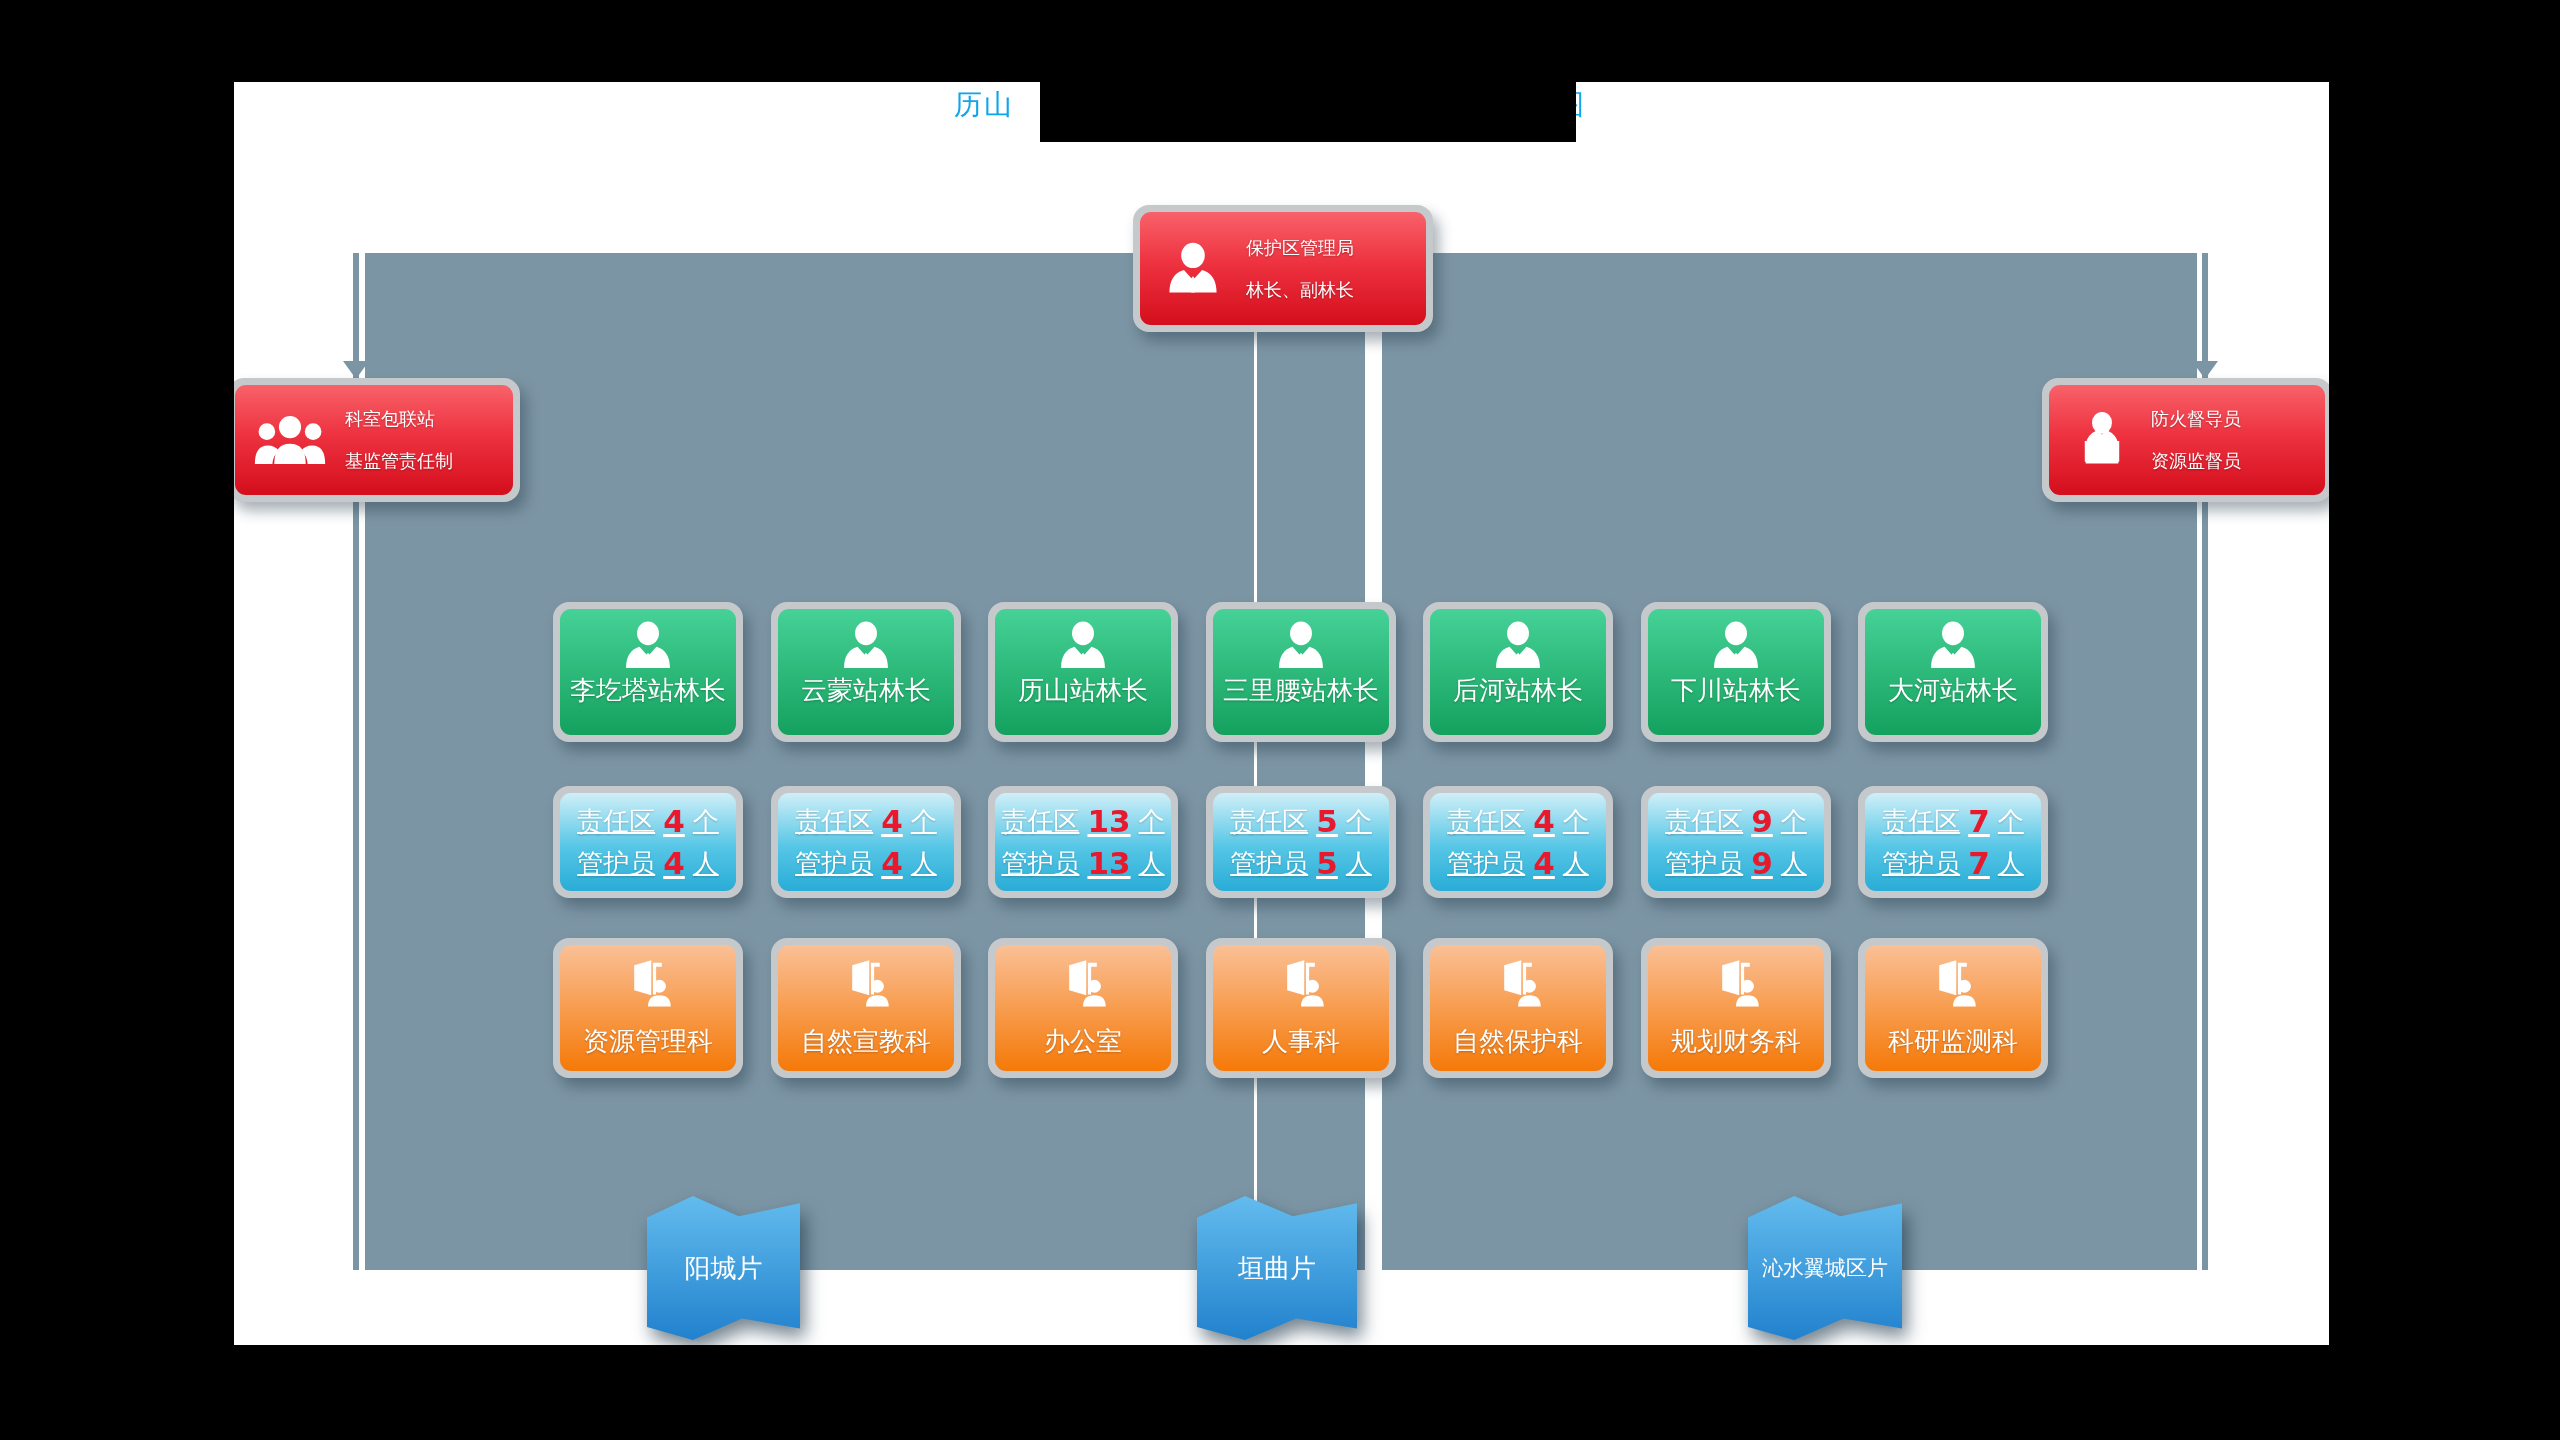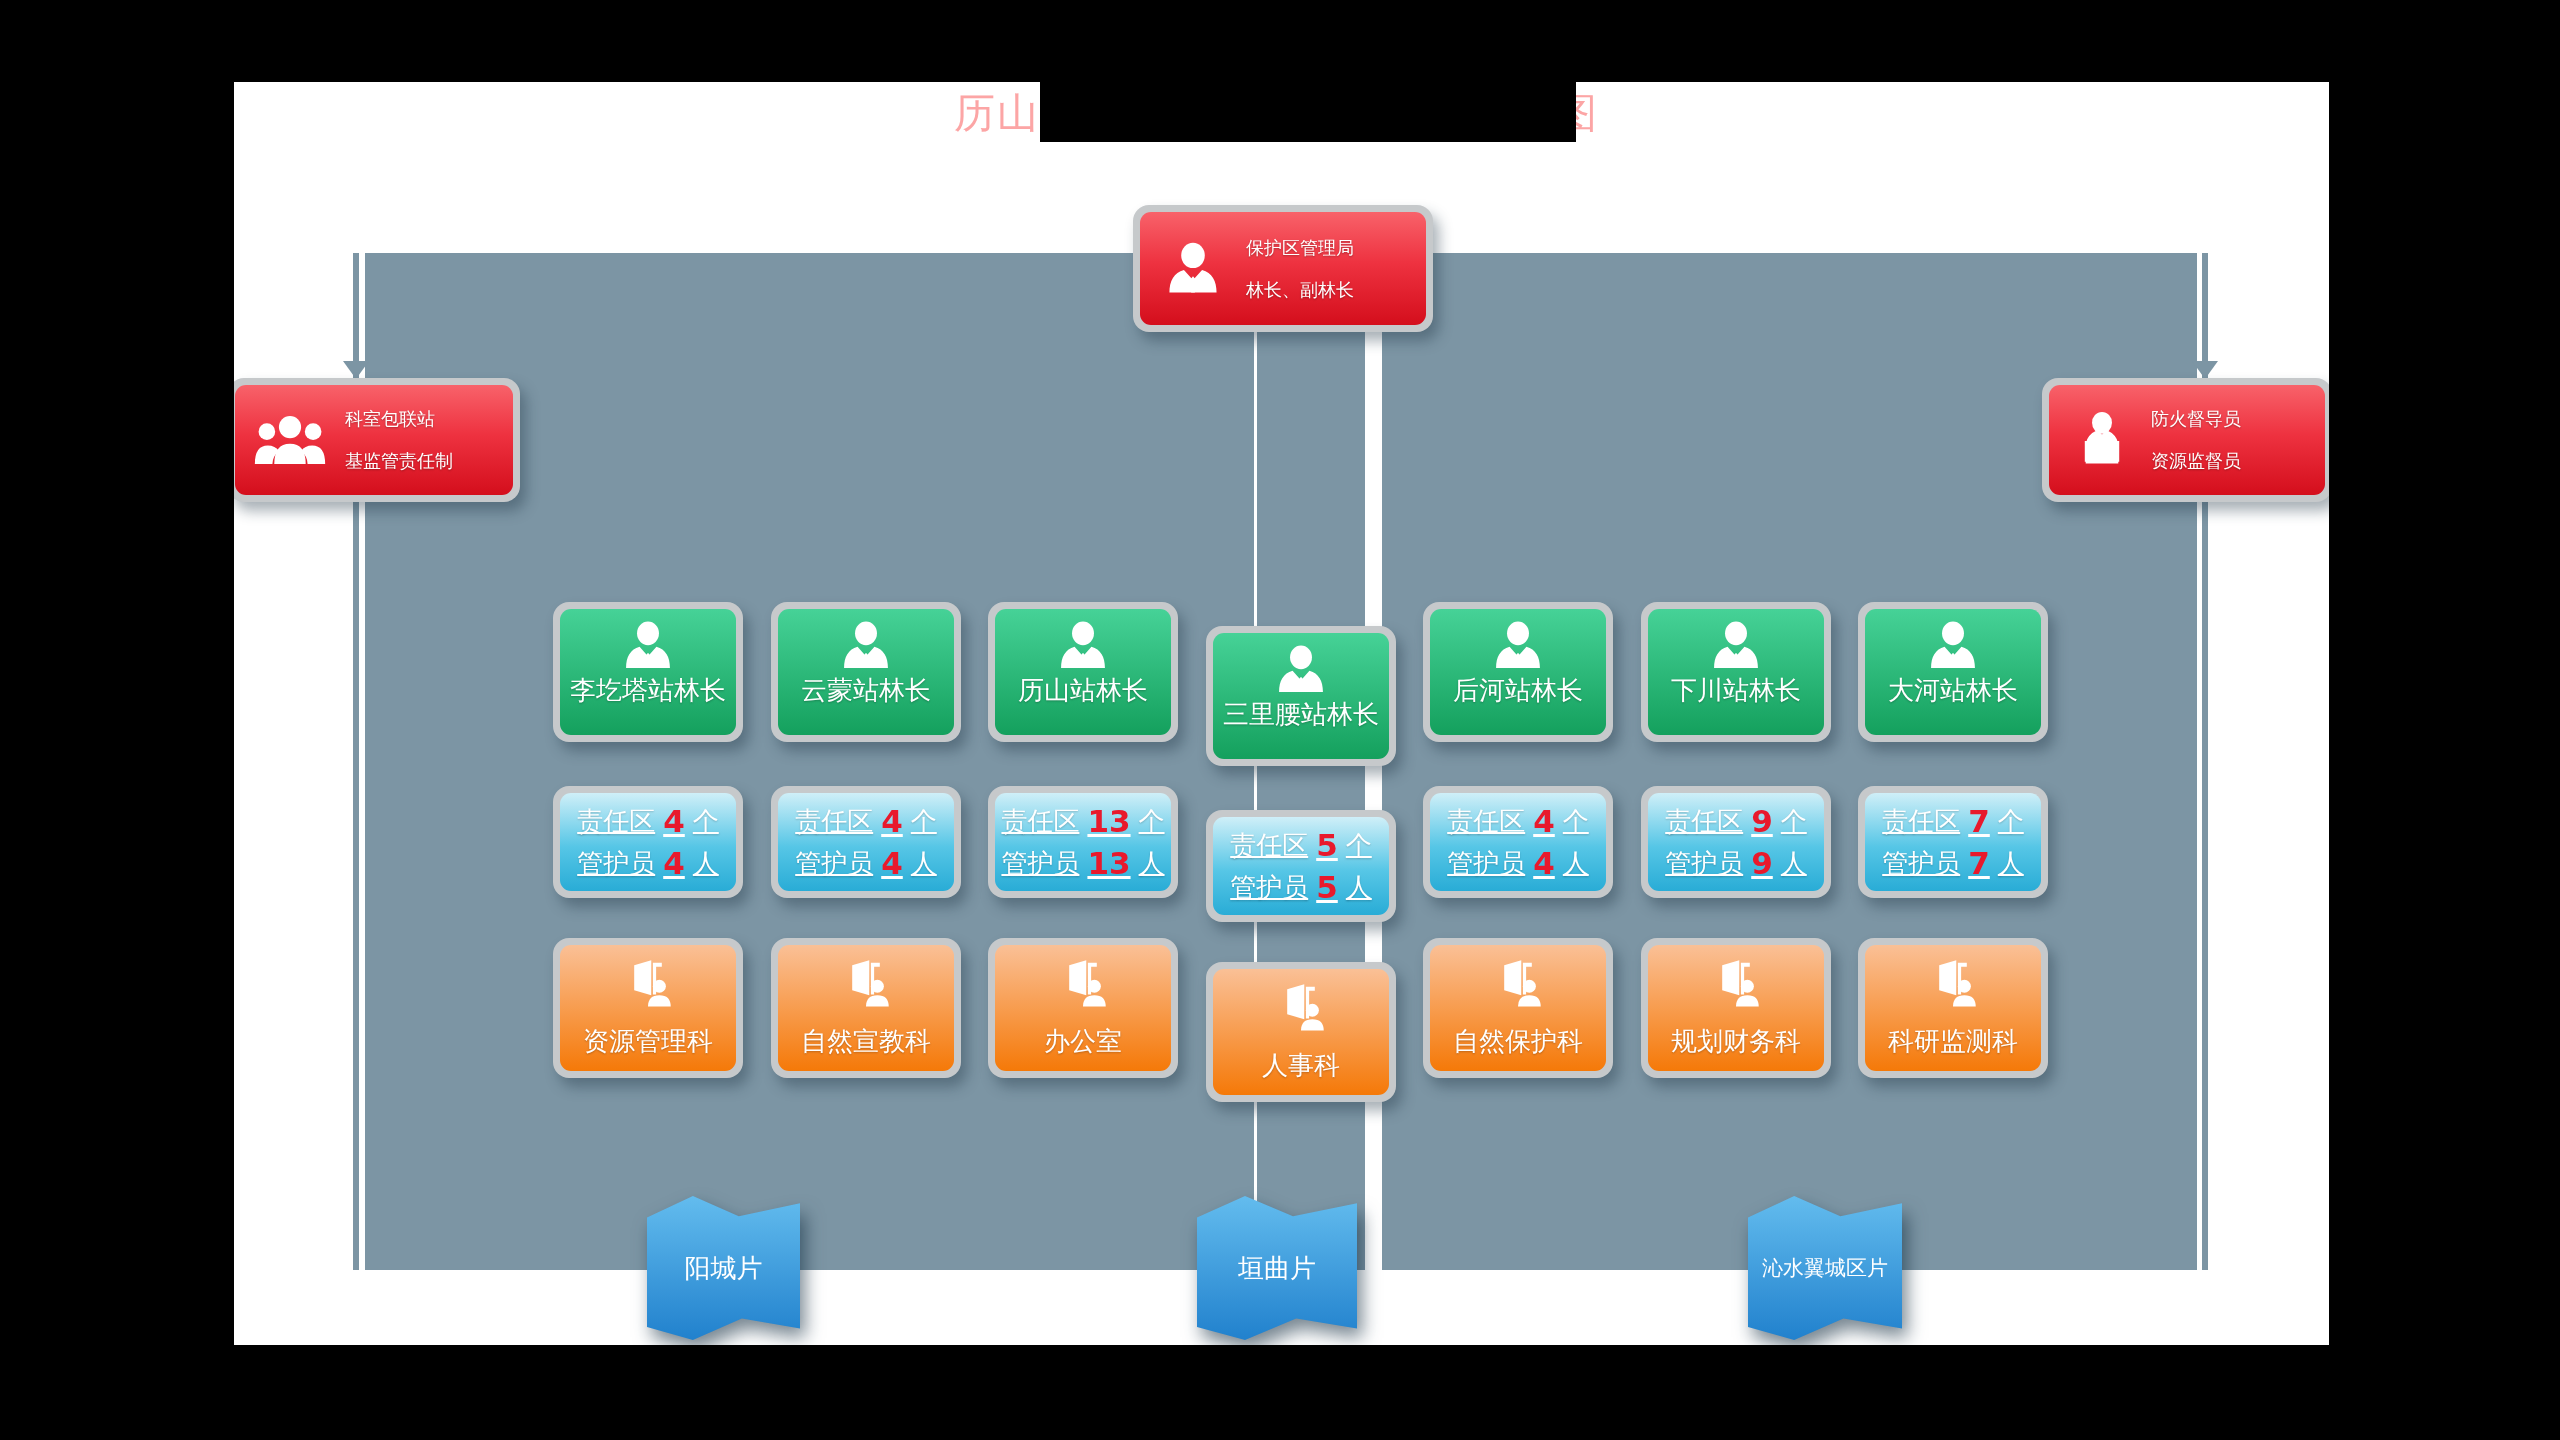--- a/index.html
+++ b/index.html
@@ -10,21 +10,21 @@
   .page{left:234px;top:82px;width:2096px;height:1263px;background:#ffffff;z-index:1;}
   .panel{background:#7c95a4;z-index:2;}
   .panel-left{left:365px;top:253px;width:1000px;height:1017px;}
   .panel-right{left:1382px;top:253px;width:815px;height:1017px;}
   
   .side-line{width:6px;top:253px;height:1017px;background:#7c95a4;z-index:3;}
   .center-line{left:1254px;top:322px;width:3px;height:928px;background:#ffffff;z-index:3;}
   .arrow-down{width:0;height:0;border-left:13px solid transparent;border-right:13px solid transparent;
               border-top:18px solid #7c95a4;z-index:3;}
   
-  .title-frag{top:86px;font-size:41px;color:#fca5a5;z-index:5;letter-spacing:2px;}
+  .title-frag{top:86px;font-size:28px;color:#0ea5e9;z-index:5;letter-spacing:2px;}
   
   .blackout{background:#000;z-index:6;}
   
   .pad{position:absolute;background:#c6c9cb;border-radius:16px;
        box-shadow:6px 9px 14px rgba(30,50,65,.38);z-index:4;}
   .box{position:absolute;inset:7px;border-radius:11px;display:flex;flex-direction:column;
        align-items:center;color:#fff;overflow:hidden;}
   .col{position:absolute;top:602px;width:190px;height:476px;z-index:4;}
   .pad-green{left:0;right:0;top:0;height:140px;}
   .pad-blue{left:0;right:0;top:184px;height:112px;}
@@ -228,21 +228,21 @@
   <div class="pad pad-orange">
     <div class="box box-orange">
       <svg class="icon" width="52" height="52">
           <use href="#i-door"></use>
         </svg>
       <div class="node-label">办公室</div>
     </div>
   </div>
 </div>
 
-<div class="col" style="left:1206px;margin-top:24px;">
+<div class="col" style="left:1206px;">
   <div class="pad pad-green">
     <div class="box box-green">
       <svg class="icon" width="54" height="54">
           <use href="#i-manager"></use>
         </svg>
       <div class="node-label">三里腰站林长</div>
     </div>
   </div>
   <div class="pad pad-blue">
     <div class="box box-blue">

